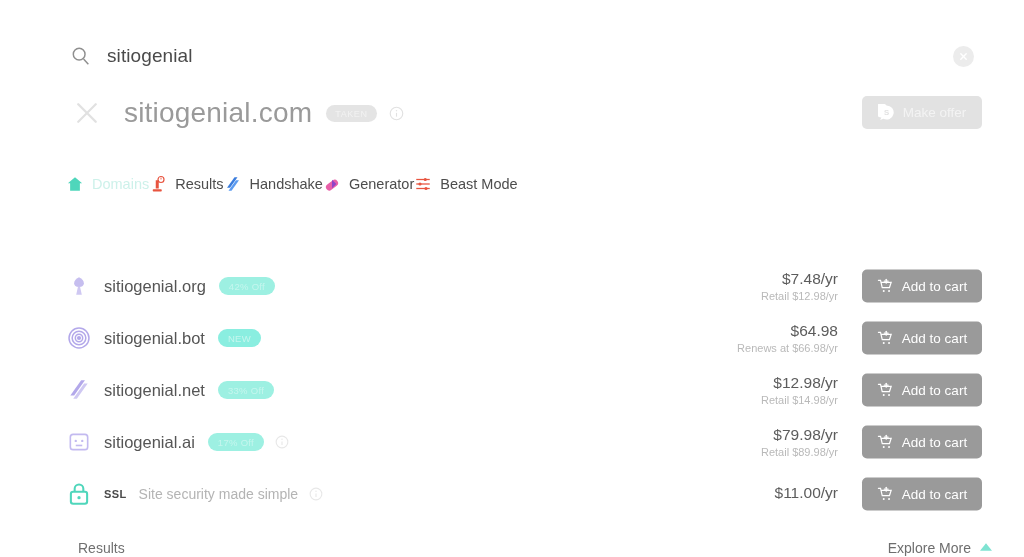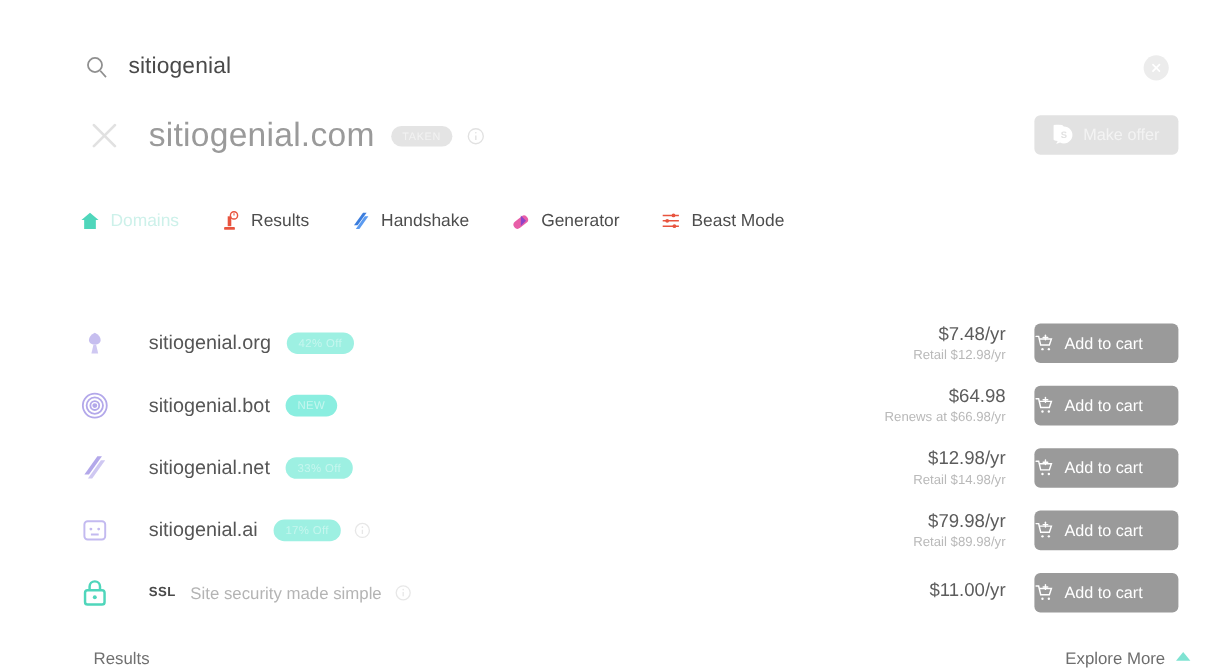--- a/index.html
+++ b/index.html
@@ -48,42 +48,42 @@
     position:absolute; right:42px; top:96px;
     width:120px; height:33px; border-radius:5px; background:#e2e2e2;
     display:flex; align-items:center; justify-content:center; gap:8px;
     color:#f3f3f3; font-size:13.5px; cursor:pointer;
   }
   .offer-icon { width:17px; height:17px; flex:none; }
 
   
   .tabs {
     position:absolute; left:66px; top:175px;
-    display:flex; align-items:flex-end; gap:34px;
+    display:flex; align-items:flex-end; 
   }
   .tab { display:flex; align-items:center; gap:8px; font-size:14.5px; color:#4d4d4d; cursor:pointer; }
   .tab .t-ico { width:18px; height:18px; flex:none; display:block; }
   .tab.active { color:#cdf1ea; }
 
   
   .sug-head {
     position:absolute; left:66px; top:224px;
     display:flex; align-items:baseline; gap:16px;
   }
   .sug-title { font-size:13.5px; color:#9b9b9b; }
   .sug-hide { font-size:12.5px; color:#c9efe8; cursor:pointer; }
 
   
   .results { position:absolute; left:0; top:260px; width:1024px; }
   .row {
     position:relative; height:52px; display:flex; align-items:center;
     padding-left:66px; padding-right:42px;
   }
   .row-ico { width:26px; height:26px; flex:none; display:block; }
-  .row-name { margin-left:32px; font-size:16.5px; color:#555; }
+  .row-name { margin-left:12px; font-size:16.5px; color:#555; }
   .row-name.ssl { font-size:11px; color:#4a4a4a; font-weight:700; letter-spacing:.4px; }
   .row-sub { margin-left:12px; font-size:14px; color:#b4b4b4; }
   .disc-badge {
     margin-left:13px; font-size:9.5px; color:#c5f6ee; background:#9df0e2;
     padding:4px 10px 3px; border-radius:9px; letter-spacing:.3px;
     filter: blur(.4px);
     text-align: center;
   }
   .disc-badge.new { background:#8aeee0; }
   .row-info { margin-left:11px; width:14px; height:14px; flex:none; opacity:.4; }
@@ -91,21 +91,21 @@
   .price-box {
     position:absolute; right:186px; top:50%; transform:translateY(-50%);
     text-align:right;
   }
   .price-main { font-size:15.5px; color:#5c5c5c; }
   .price-sub { font-size:11px; color:#b9b9b9; margin-top:2px; }
 
   .cart-btn {
     position:absolute; right:42px; top:50%; transform:translateY(-50%);
     width:120px; height:33px; border-radius:5px; background:#9a9a9a;
-    display:flex; align-items:center; justify-content:flex-start; gap:8px;
+    display:flex; align-items:center; justify-content:center; gap:8px;
     color:#fff; font-size:13.5px; cursor:pointer;
   }
   .cart-ico { width:17px; height:17px; flex:none; }
 
   
   .footer {
     position:absolute; left:12px; top:540px; width:1024px; height:17px;
     overflow:hidden;
   }
   .footer-left { position:absolute; left:66px; top:0; font-size:14px; color:#707070; }

